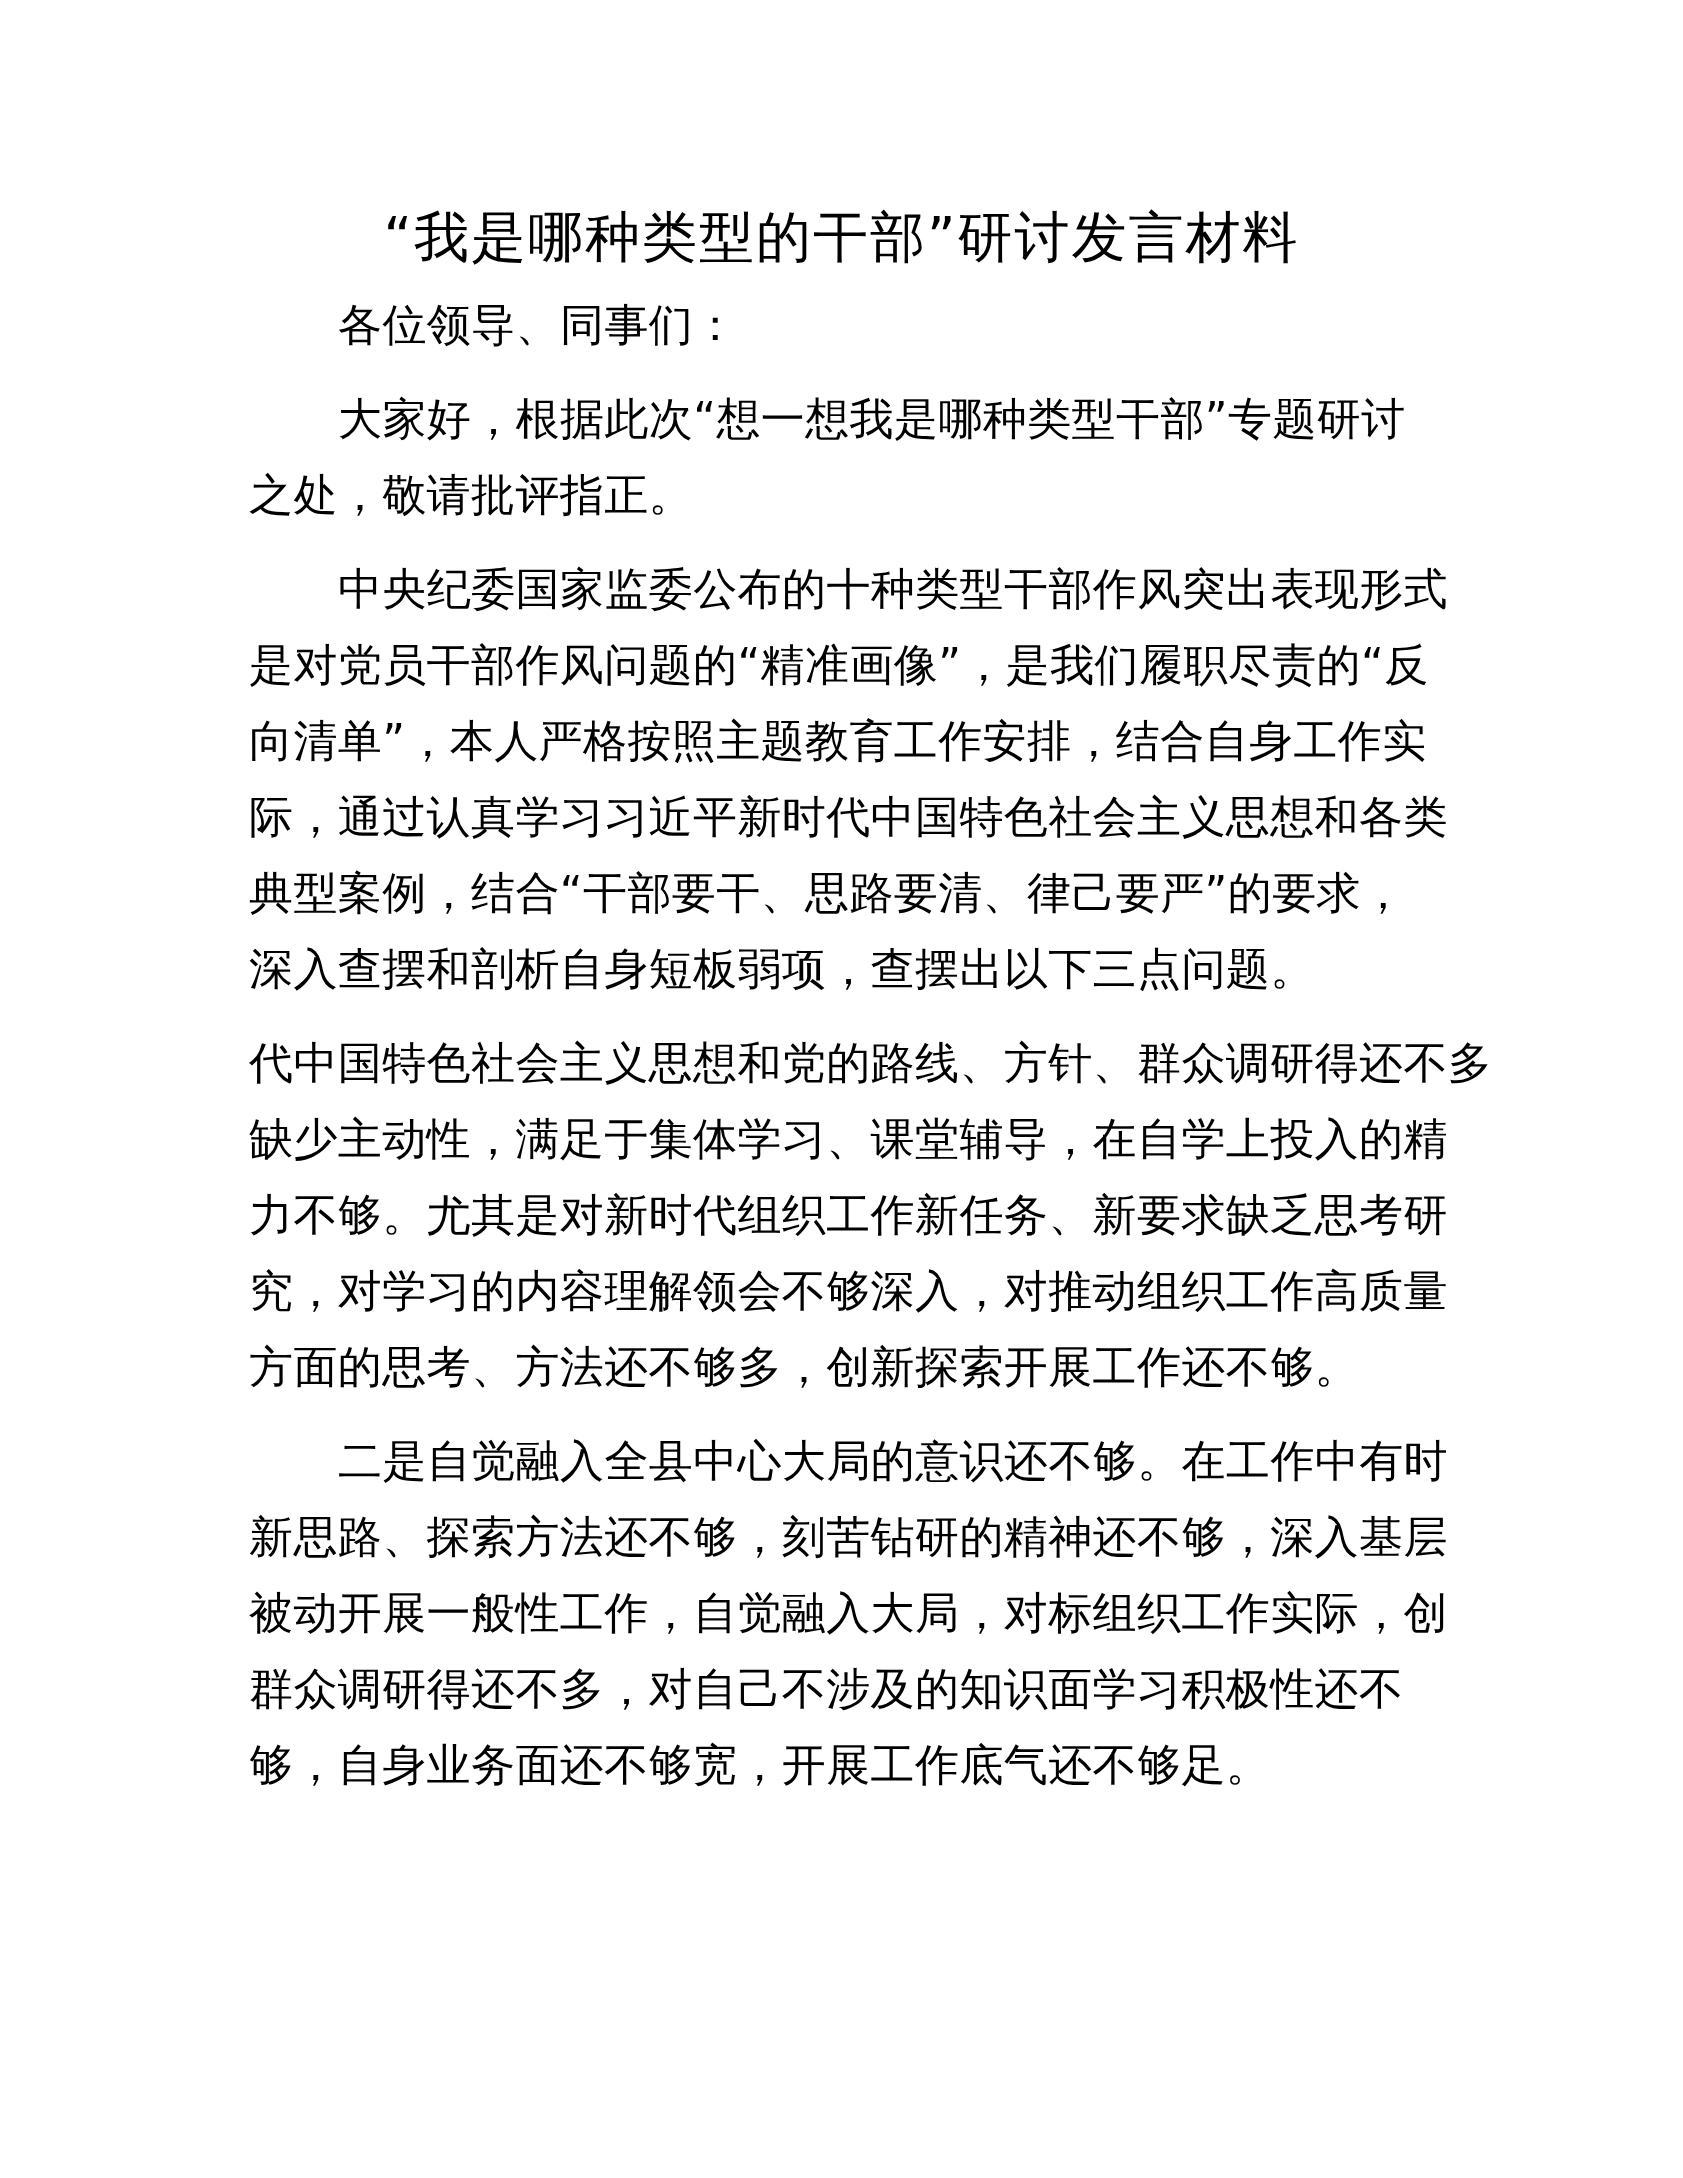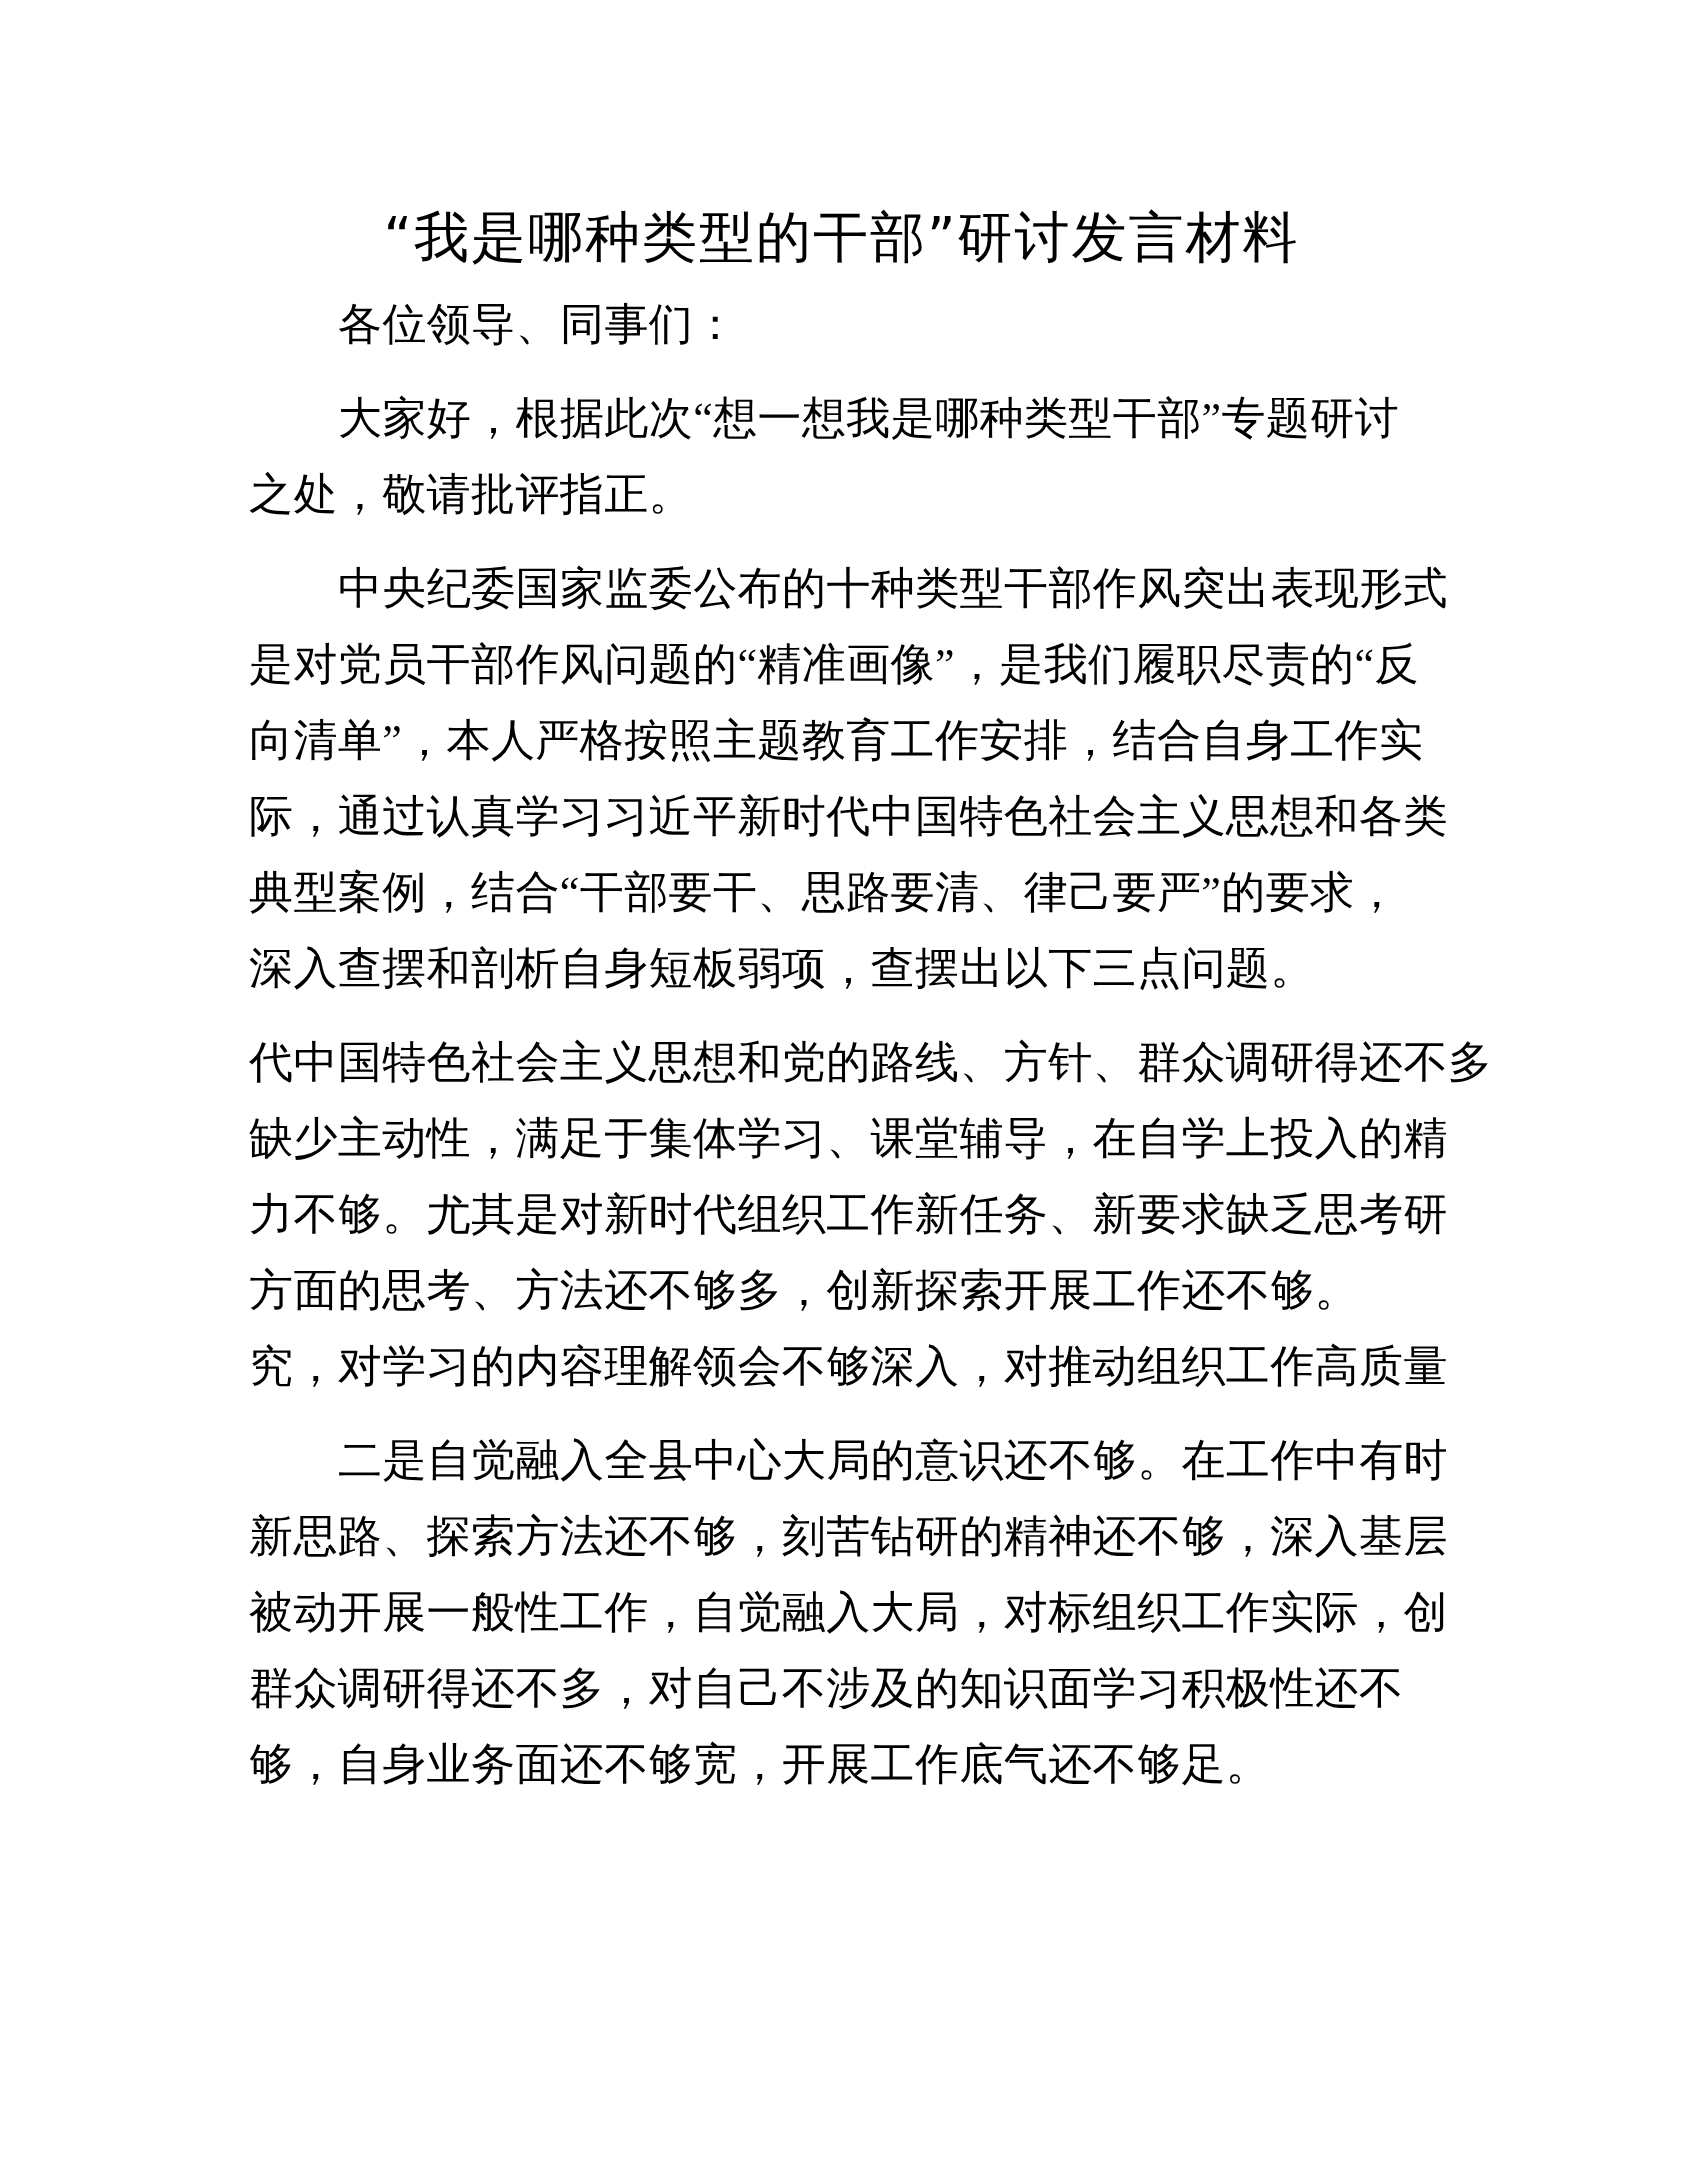--- a/index.html
+++ b/index.html
@@ -35,21 +35,20 @@
       white-space: nowrap;
     }
     .body {
       position: absolute;
       left: 249px;
       top: 287px;
       width: 1208px;
     }
     .para {
       margin: 0 0 18px 0;
-      font-family: Liberation Serif, serif;
     }
     .line {
       display: block;
       font-size: 44px;
       line-height: 76px;
       height: 76px;
       white-space: nowrap;
       letter-spacing: 0.4px;
     }
     .line.indent {
@@ -78,22 +77,22 @@
       <span class="line">向清单”，本人严格按照主题教育工作安排，结合自身工作实</span>
       <span class="line">际，通过认真学习习近平新时代中国特色社会主义思想和各类</span>
       <span class="line">典型案例，结合“干部要干、思路要清、律己要严”的要求，</span>
       <span class="line">深入查摆和剖析自身短板弱项，查摆出以下三点问题。</span>
     </div>
 
     <div class="para">
       <span class="line">代中国特色社会主义思想和党的路线、方针、群众调研得还不多</span>
       <span class="line">缺少主动性，满足于集体学习、课堂辅导，在自学上投入的精</span>
       <span class="line">力不够。尤其是对新时代组织工作新任务、新要求缺乏思考研</span>
+      <span class="line">究，对学习的内容理解领会不够深入，对推动组织工作高质量</span>
       <span class="line">方面的思考、方法还不够多，创新探索开展工作还不够。</span>
-      <span class="line">究，对学习的内容理解领会不够深入，对推动组织工作高质量</span>
     </div>
 
     <div class="para">
       <span class="line indent">二是自觉融入全县中心大局的意识还不够。在工作中有时</span>
       <span class="line">新思路、探索方法还不够，刻苦钻研的精神还不够，深入基层</span>
       <span class="line">被动开展一般性工作，自觉融入大局，对标组织工作实际，创</span>
       <span class="line">群众调研得还不多，对自己不涉及的知识面学习积极性还不</span>
       <span class="line">够，自身业务面还不够宽，开展工作底气还不够足。</span>
     </div>
   </div>

